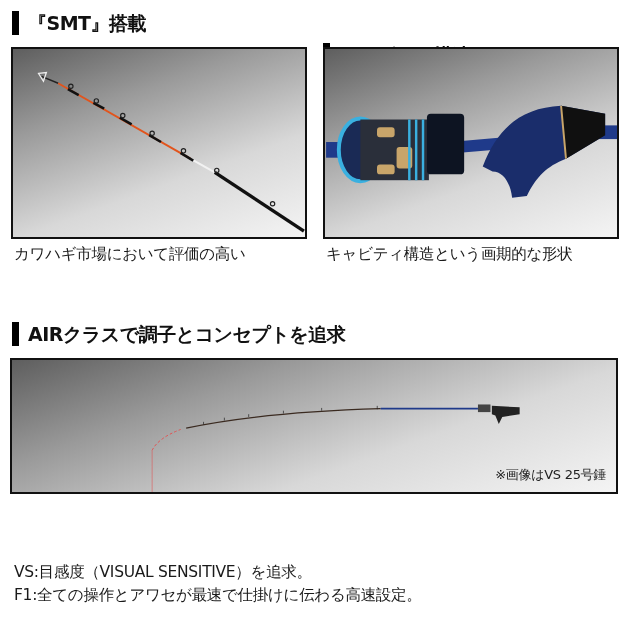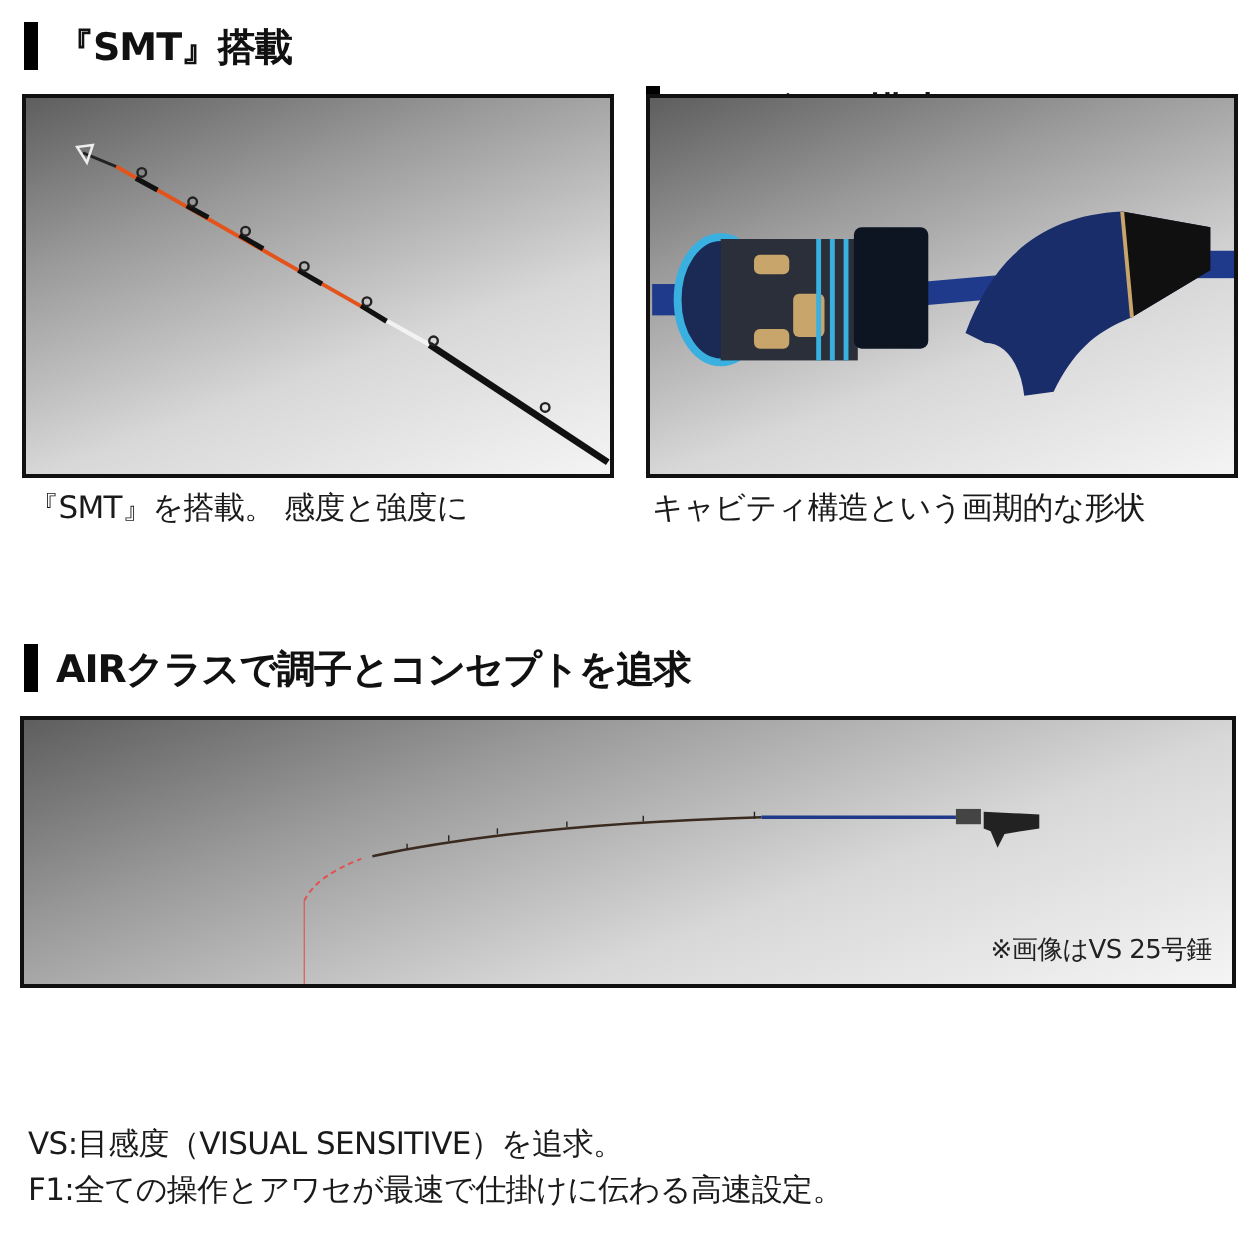--- a/index.html
+++ b/index.html
@@ -44,21 +44,21 @@
       <circle cx="84" cy="53" r="2.2"></circle>
       <circle cx="111" cy="68" r="2.2"></circle>
       <circle cx="141" cy="86" r="2.2"></circle>
       <circle cx="173" cy="104" r="2.2"></circle>
       <circle cx="207" cy="124" r="2.2"></circle>
       <circle cx="264" cy="158" r="2.2"></circle>
     </g>
   </svg>
 </div>
 <div class="caption" style="left:14px; top:243px;">
-  <div>『SMT』を搭載。 感度と強度に</div>
+  <div>カワハギ市場において評価の高い</div>
 </div>
 
 <div class="heading" style="left:323px; top:11px;margin-top:32px;">
   <div class="bar"></div>
   <div class="title">キャビティ構造</div>
 </div>
 <div class="photo" style="left:323px; top:47px; width:296px; height:192px;">
   <svg viewBox="0 0 296 192">
     <rect x="0" y="95" width="40" height="16" fill="#1f3a8a"></rect>
     <rect x="130" y="92" width="60" height="12" fill="#1f3a8a" transform="rotate(-5 160 98)"></rect>

